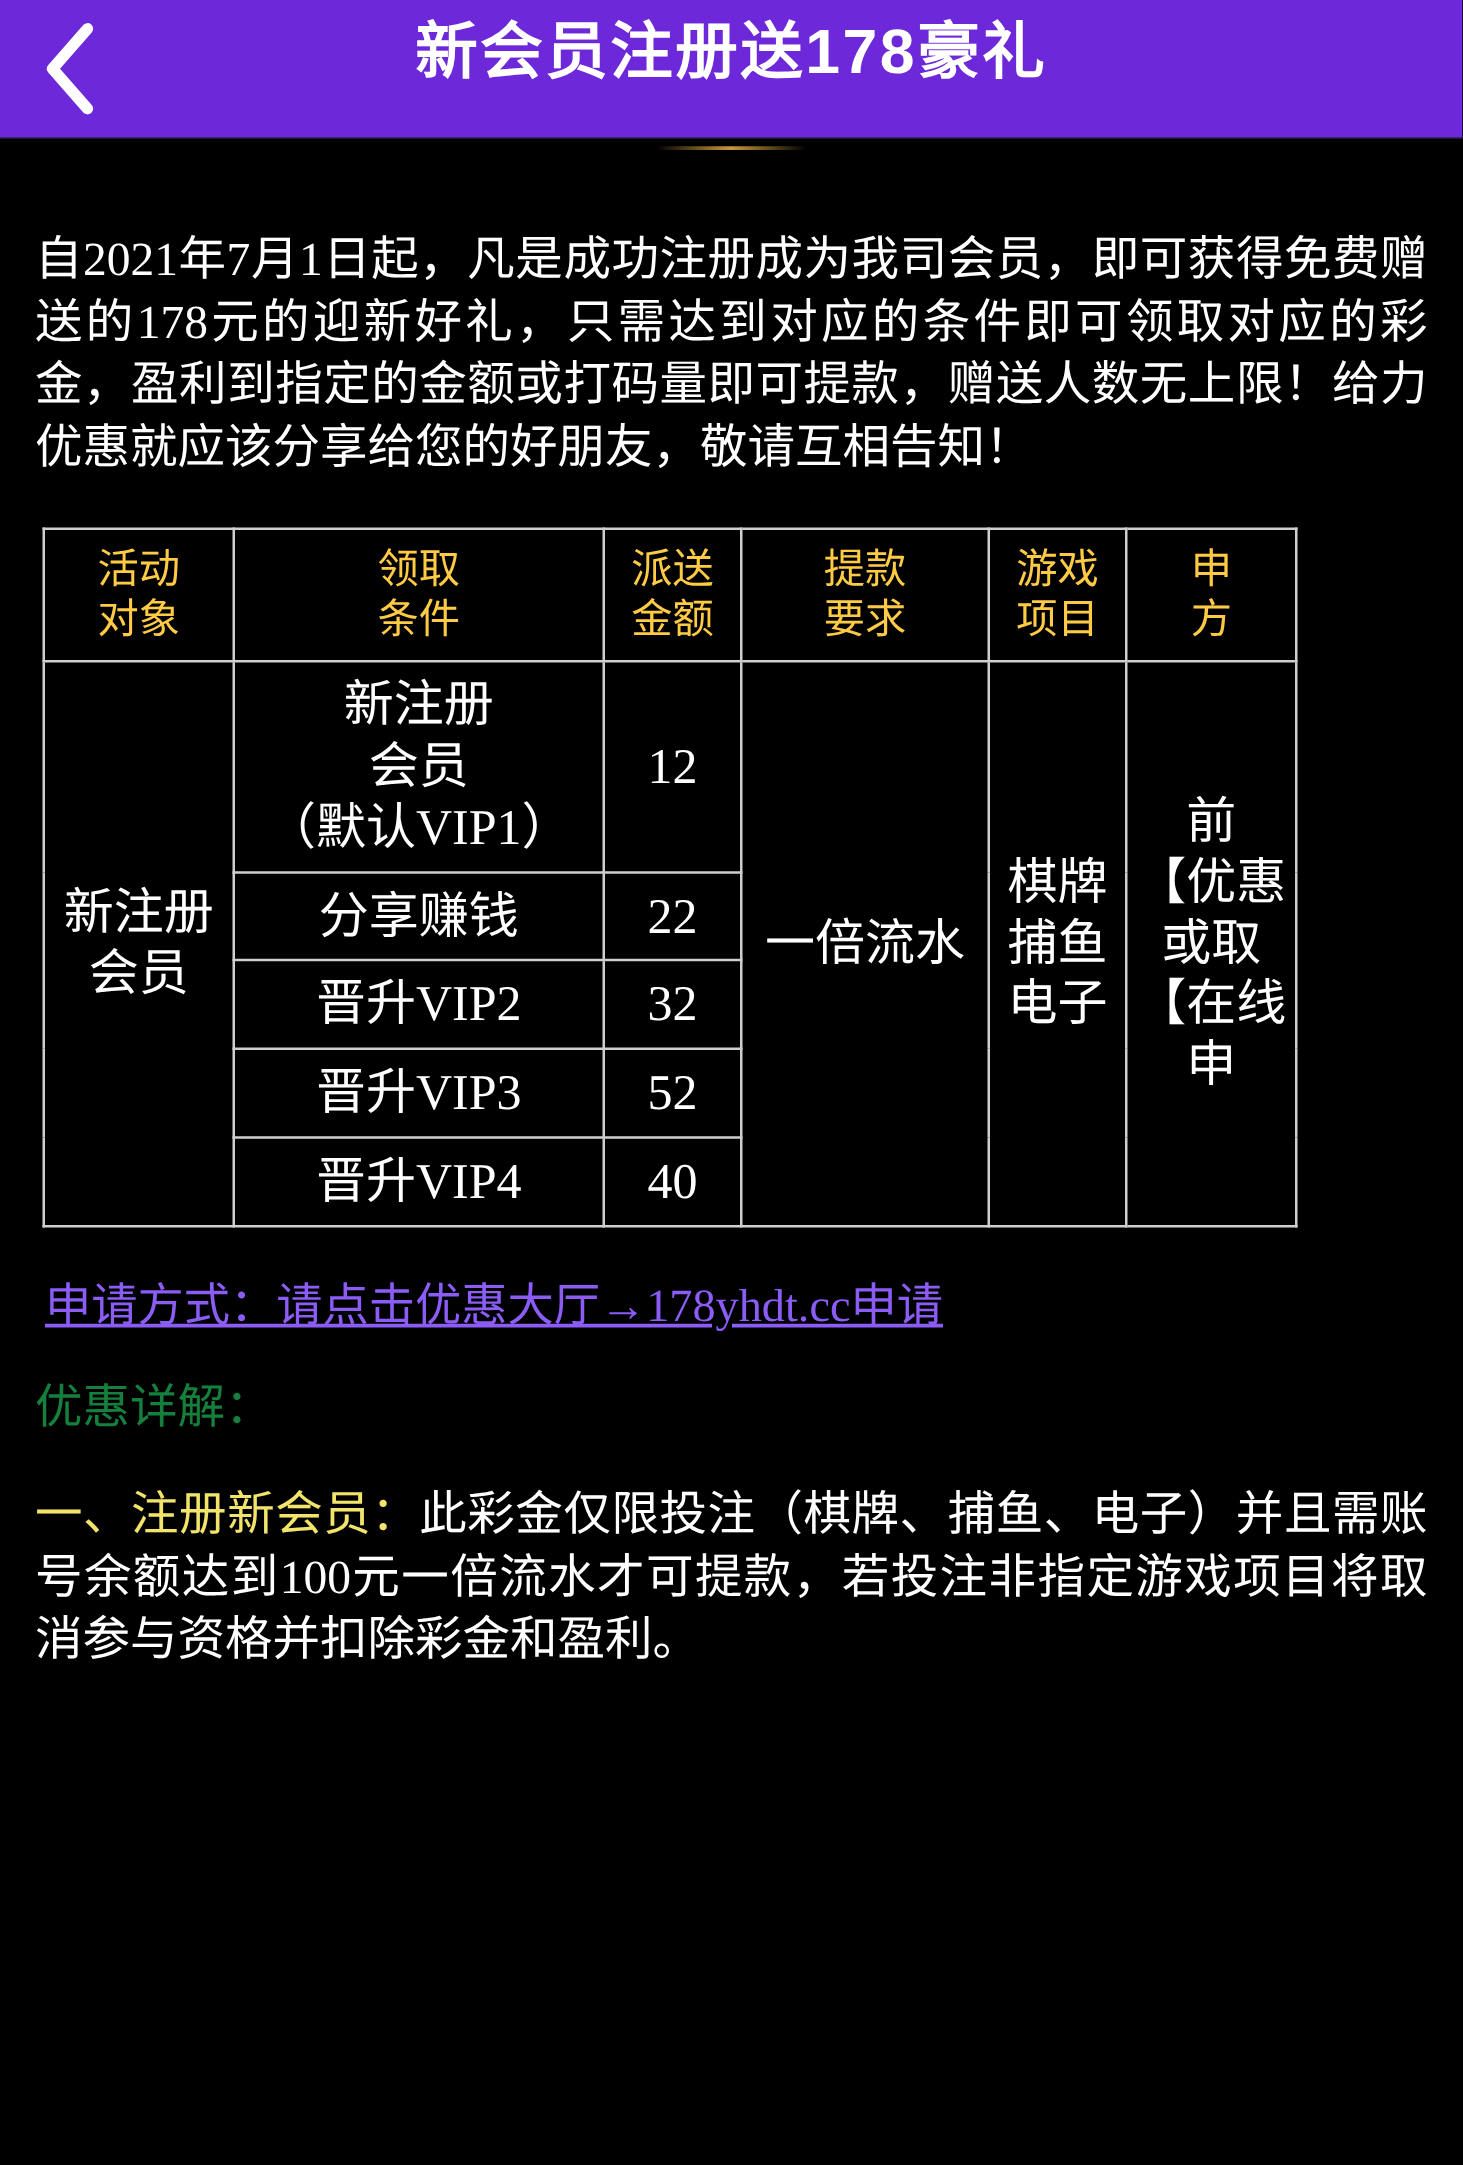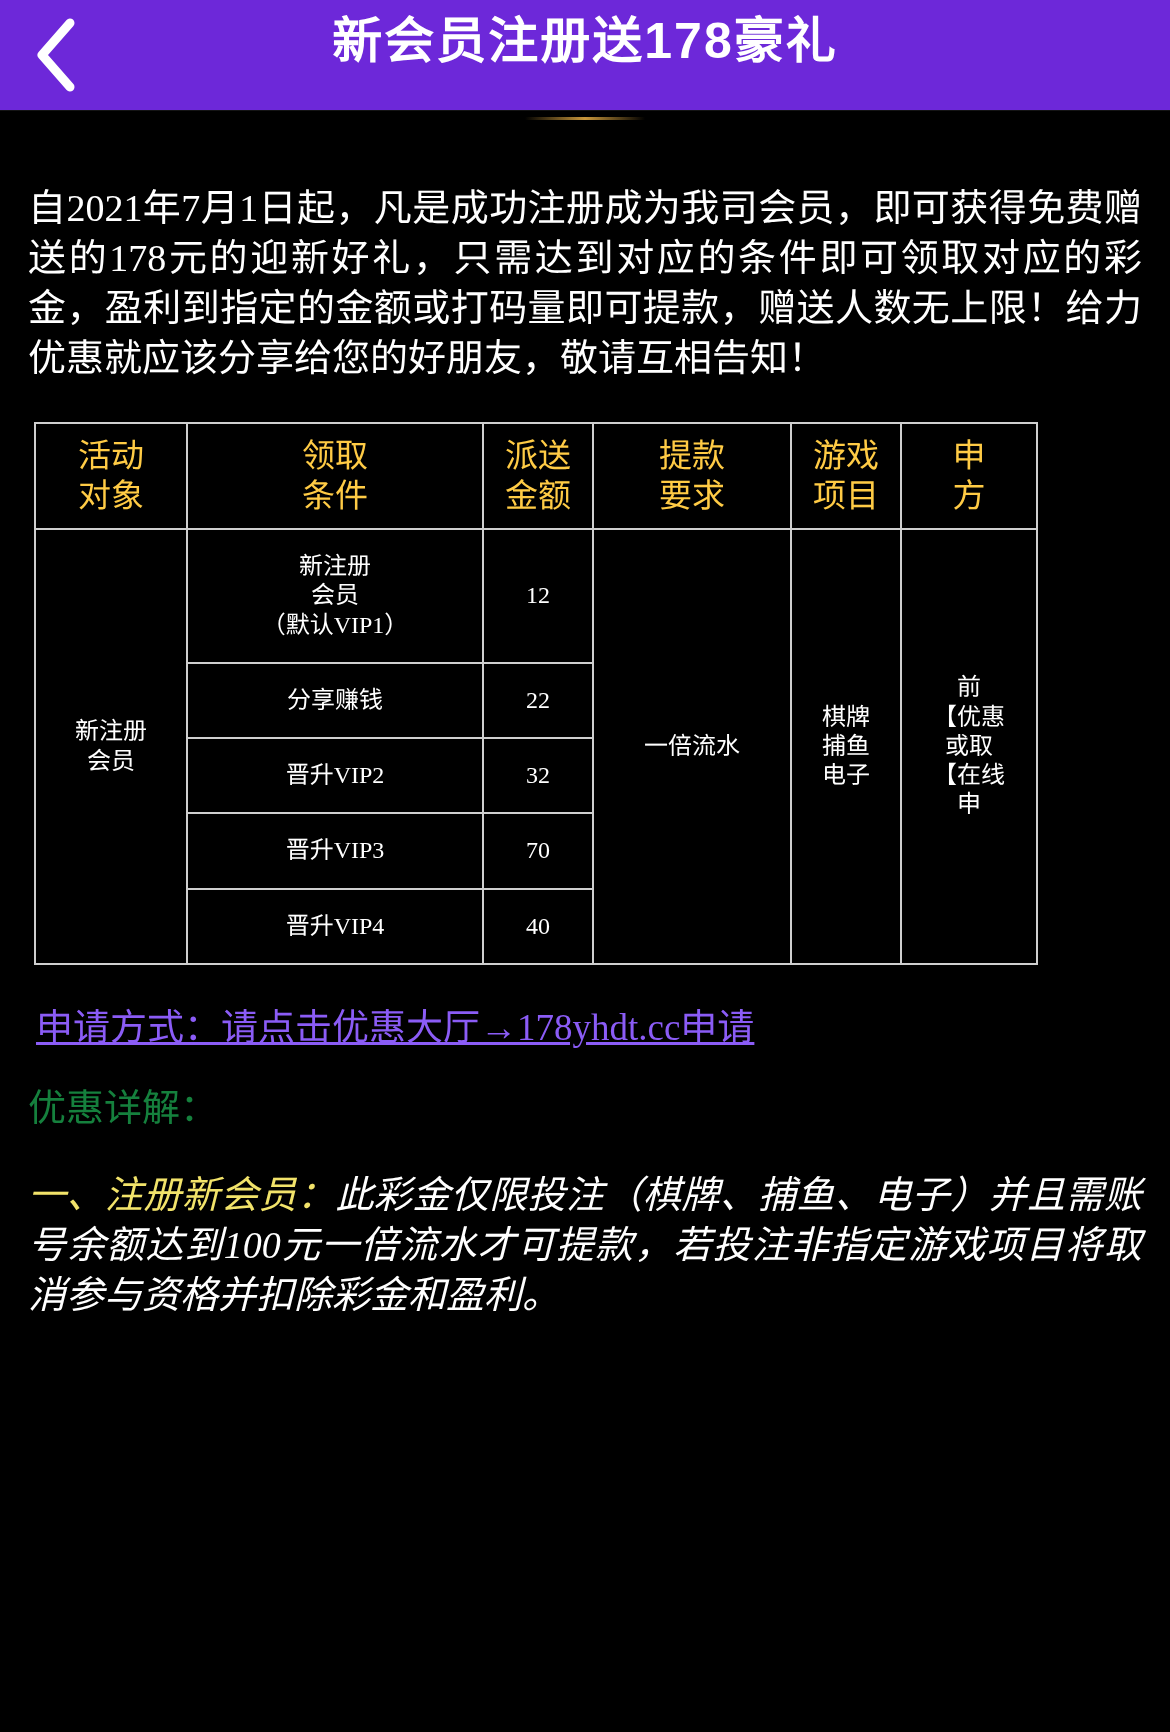--- a/index.html
+++ b/index.html
@@ -70,23 +70,23 @@
     width: 1002px;
     border-collapse: collapse;
     table-layout: fixed;
     margin-left: 6px;
     margin-bottom: 22px;
   }
   .promo-table td {
     border: 2px solid #cfcfcf;
     text-align: center;
     vertical-align: middle;
-    font-size: 24px;
+    font-size: 40px;
     line-height: 1.22;
-    padding: 22px 2px;
+    padding: 10px 2px;
     color: #ffffff;
   }
   .promo-table td.head {
     color: #ffcb45;
     font-size: 33px;
     padding: 12px 2px;
     line-height: 1.22;
   }
   .col-a { width: 152px; }
   .col-b { width: 296px; }
@@ -111,21 +111,20 @@
     font-size: 38px;
     color: #15803d;
     margin-bottom: 4px;
   }
   .para {
     font-size: 38px;
     line-height: 1.32;
     text-align: justify;
     color: #ffffff;
     margin-bottom: 2px;
-    font-style: italic;
   }
   .hl {
     color: #f2e36a;
   }
 </style>
 </head>
 <body>
 
 <div class="header">
   <div class="back-btn">
@@ -209,21 +208,21 @@
       <tr>
         <td>分享赚钱</td>
         <td>22</td>
       </tr>
       <tr>
         <td>晋升VIP2</td>
         <td>32</td>
       </tr>
       <tr>
         <td>晋升VIP3</td>
-        <td>70</td>
+        <td>52</td>
       </tr>
       <tr>
         <td>晋升VIP4</td>
         <td>40</td>
       </tr>
     </tbody>
   </table>
 
   <div class="apply-line">申请方式：请点击优惠大厅→178yhdt.cc申请</div>
 

